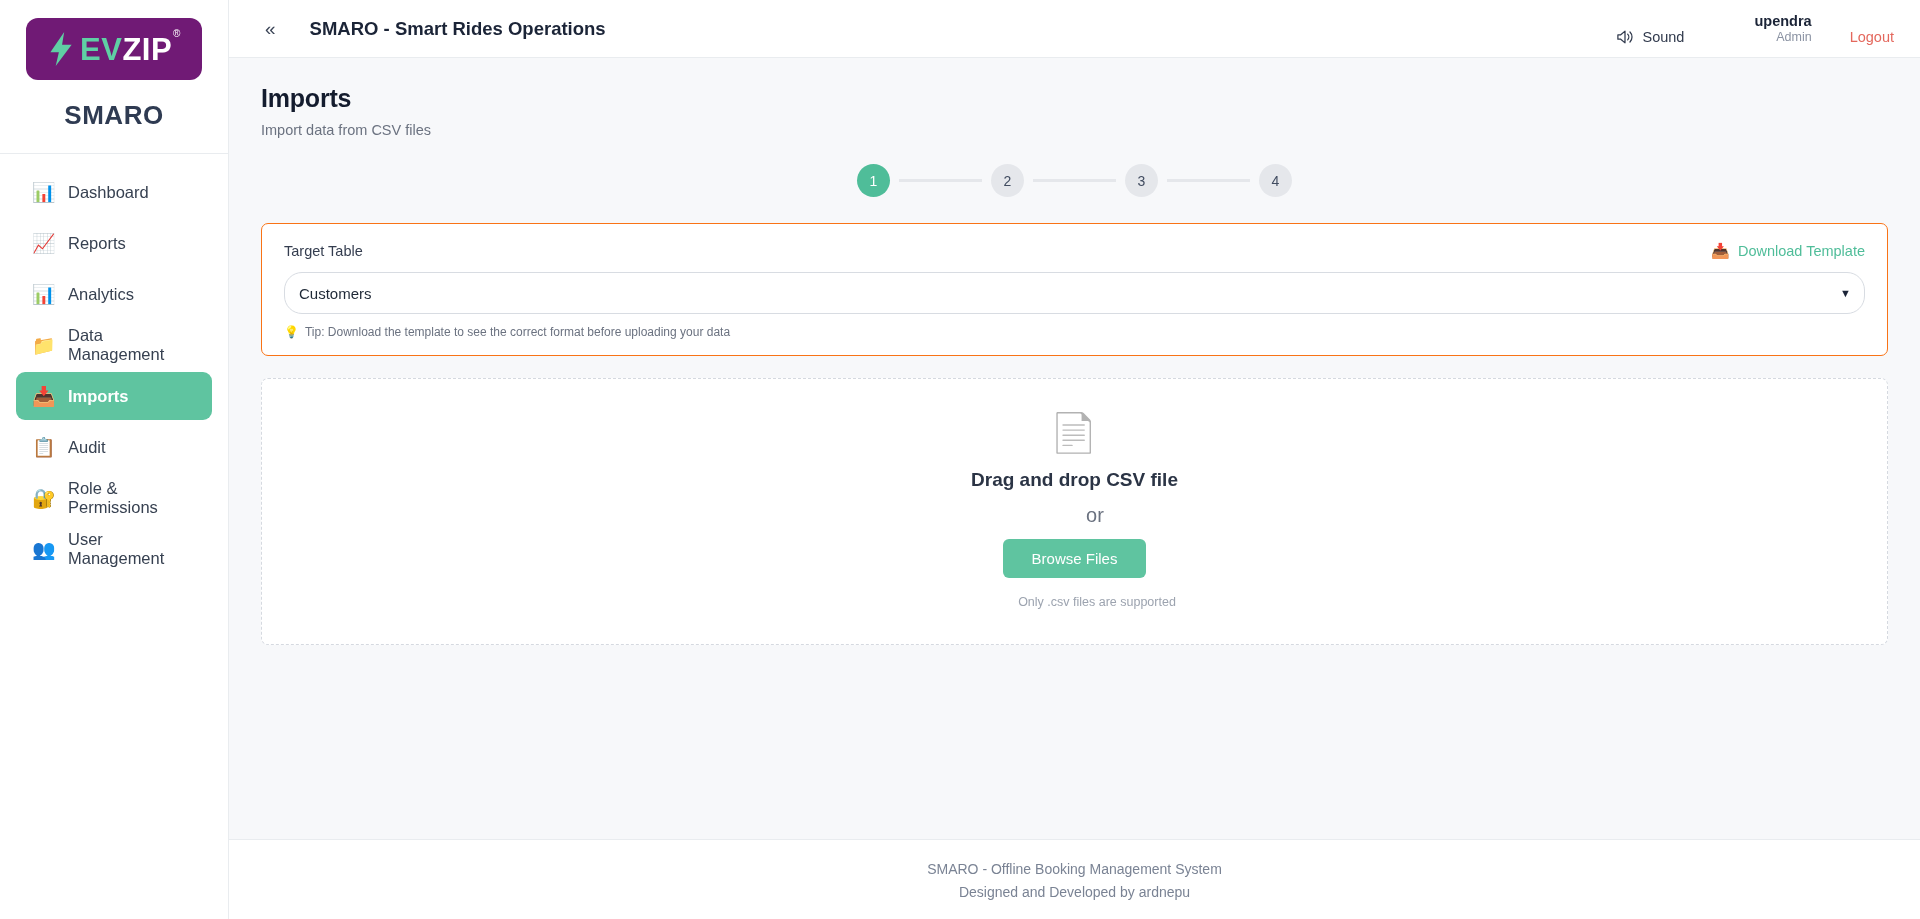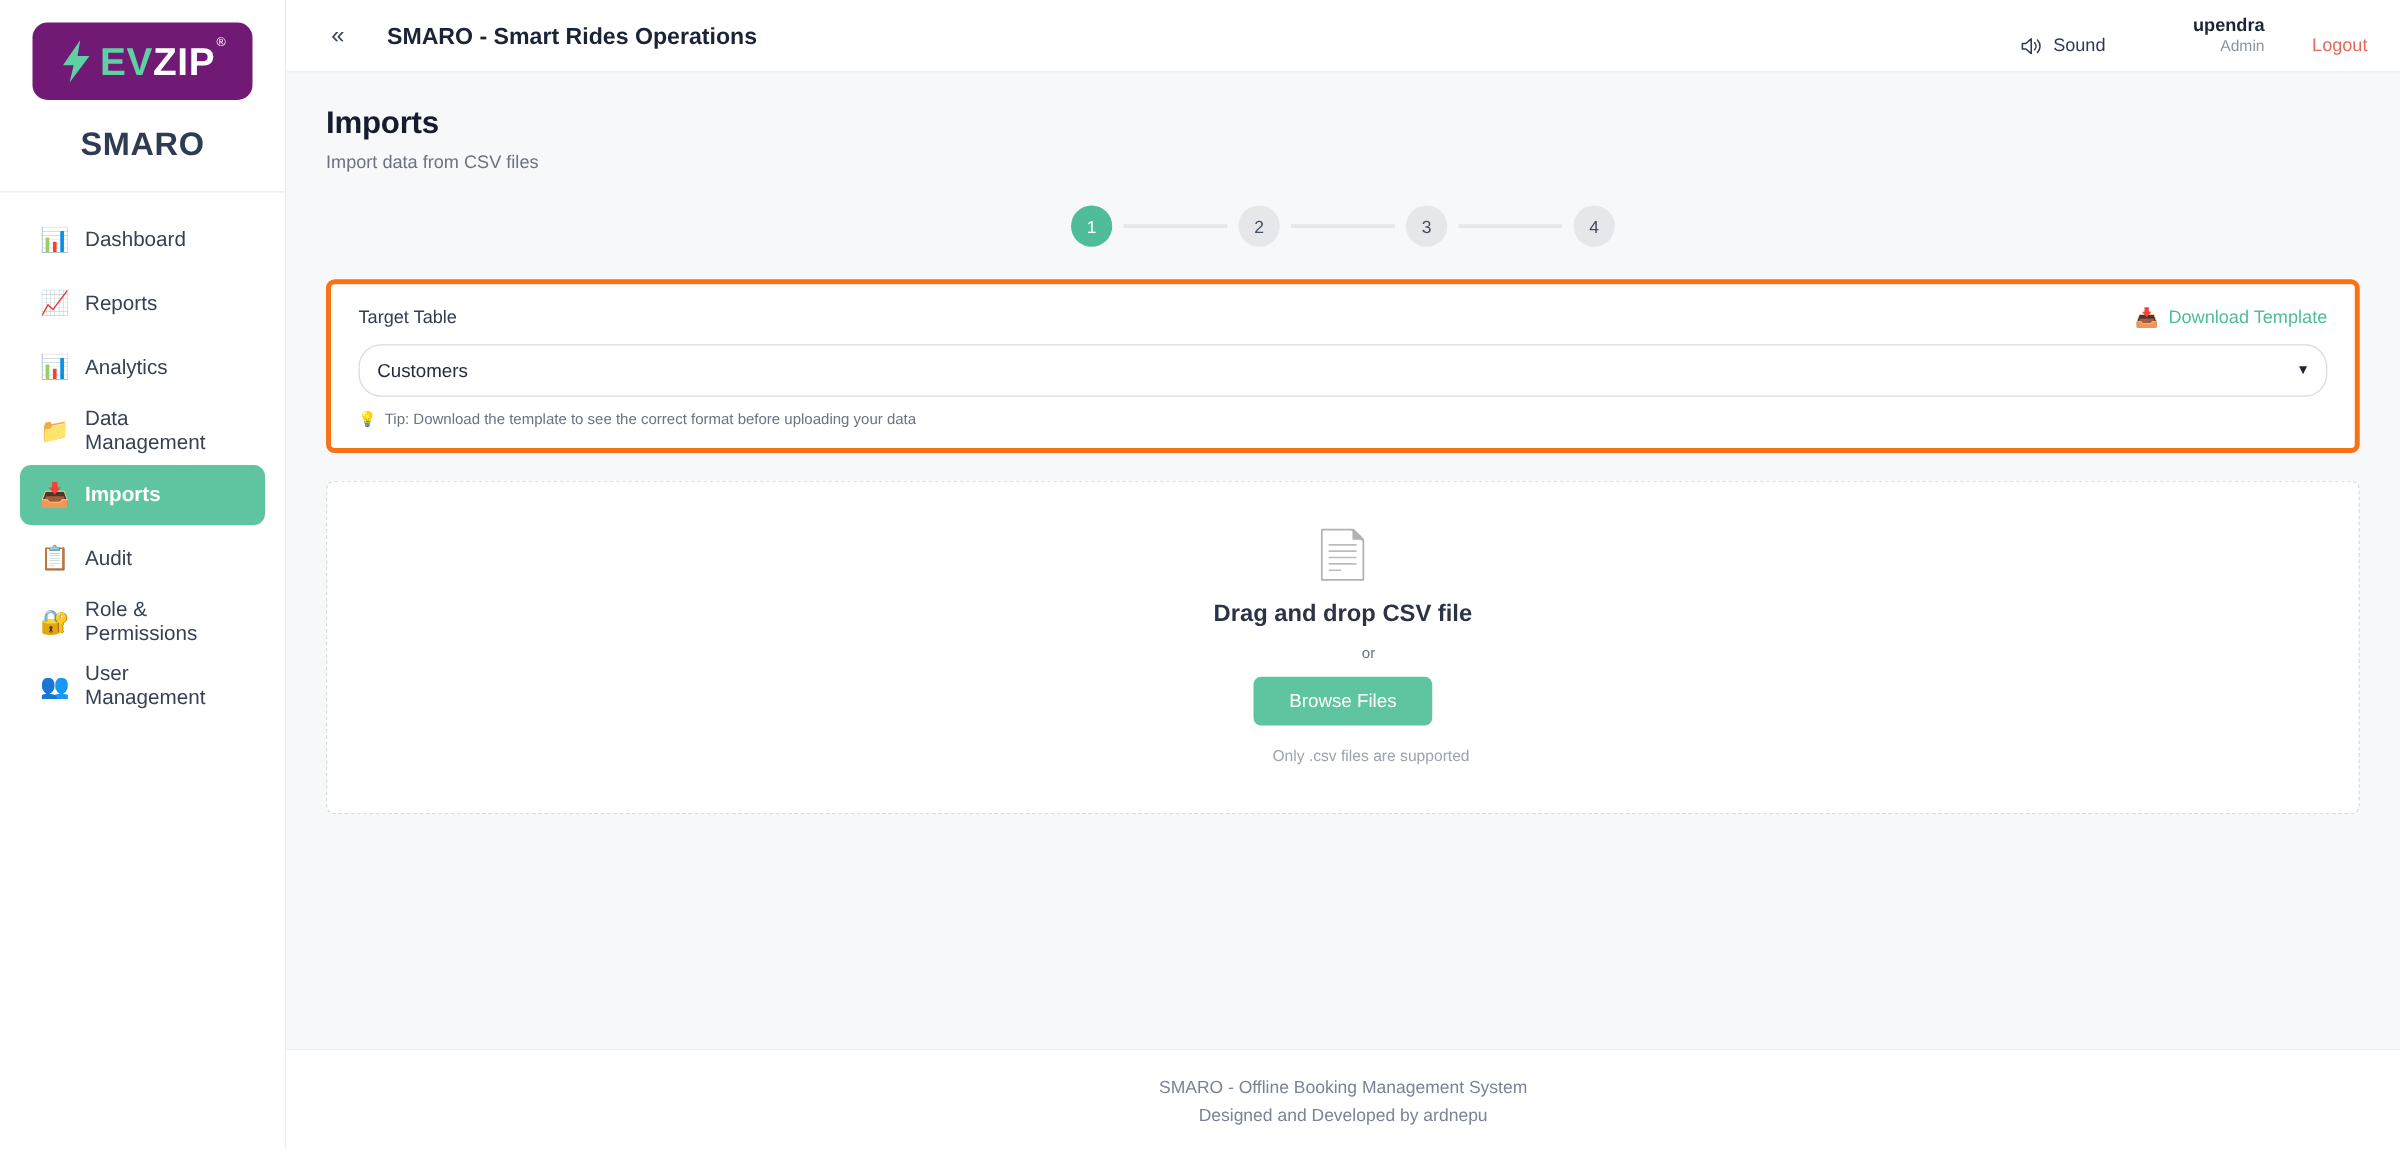--- a/index.html
+++ b/index.html
@@ -221,21 +221,21 @@
   .step-line {
     width: 83px;
     height: 3px;
     background: #e5e7eb;
     margin: 0 9px;
   }
 
   
   .card {
     background: #ffffff;
-    border: 4px solid #f97316;
+    border: 1px solid #f97316;
     border-radius: 7px;
     padding: 18px 22px 16px 22px;
   }
 
   .card-head {
     display: flex;
     align-items: center;
     justify-content: space-between;
   }
   .field-label {
@@ -306,21 +306,21 @@
     filter: grayscale(100%);
   }
   .drop-title {
     margin-top: 17px;
     font-size: 19px;
     font-weight: bold;
     color: #2b3445;
   }
   .drop-or {
     margin-top: 13px;
-    font-size: 12px;
+    font-size: 20px;
     color: #6b7280;
     margin-left: 41px;
   }
   .browse-btn {
     margin-top: 12px;
     background: #5fc4a0;
     color: #ffffff;
     border: none;
     border-radius: 6px;
     padding: 11px 29px;

